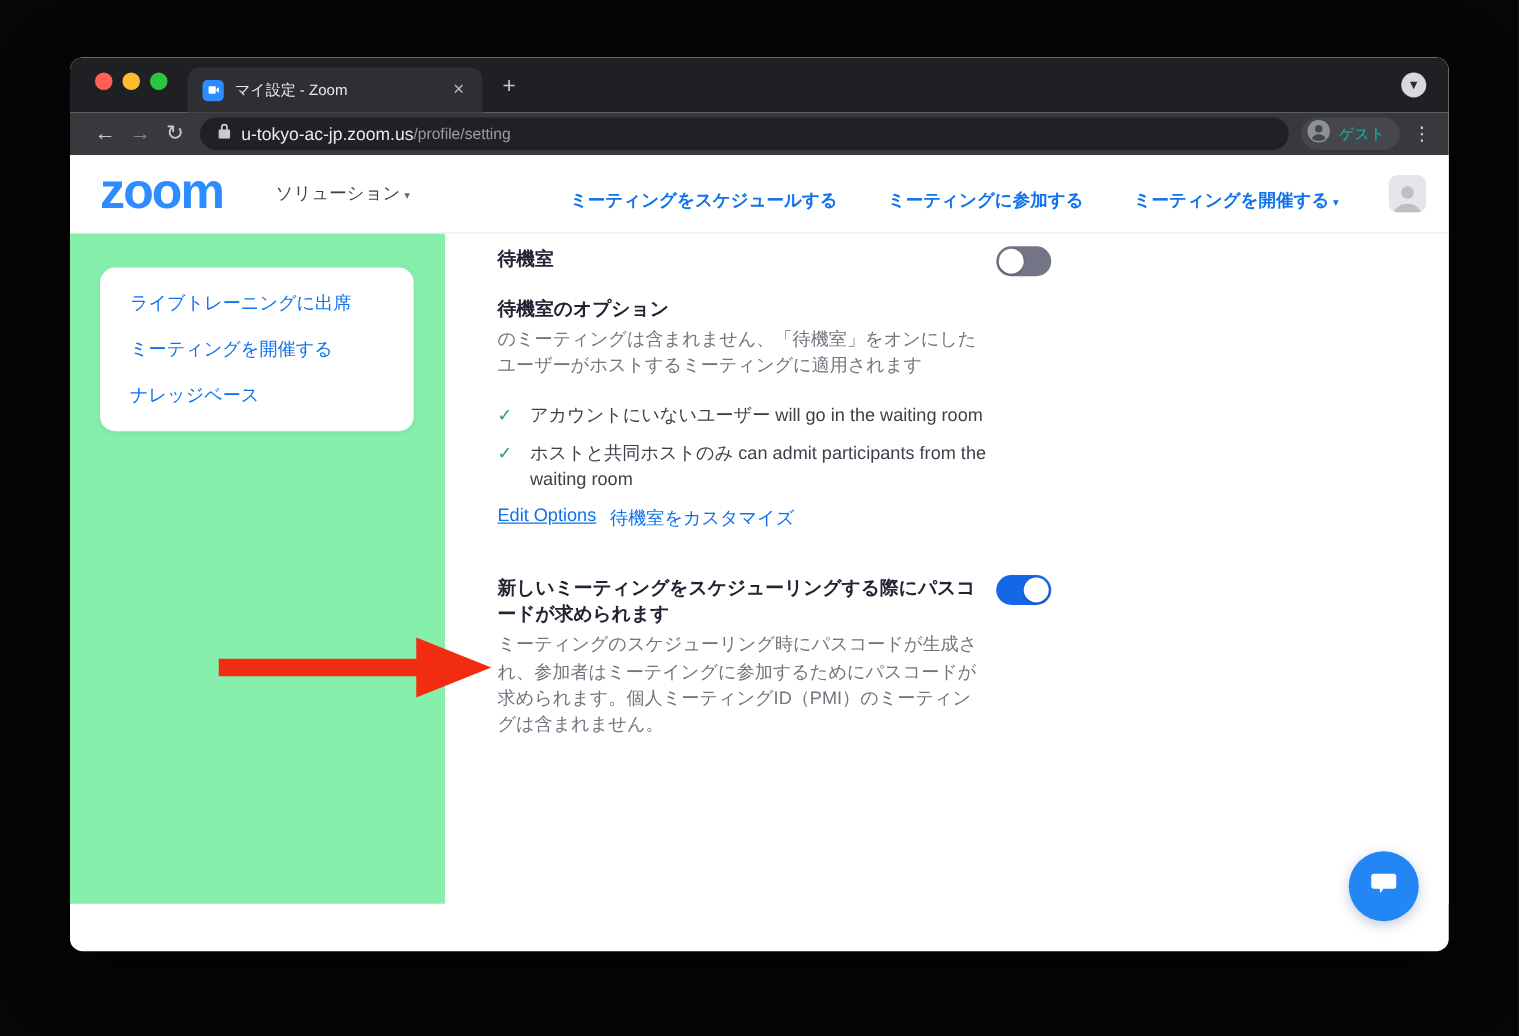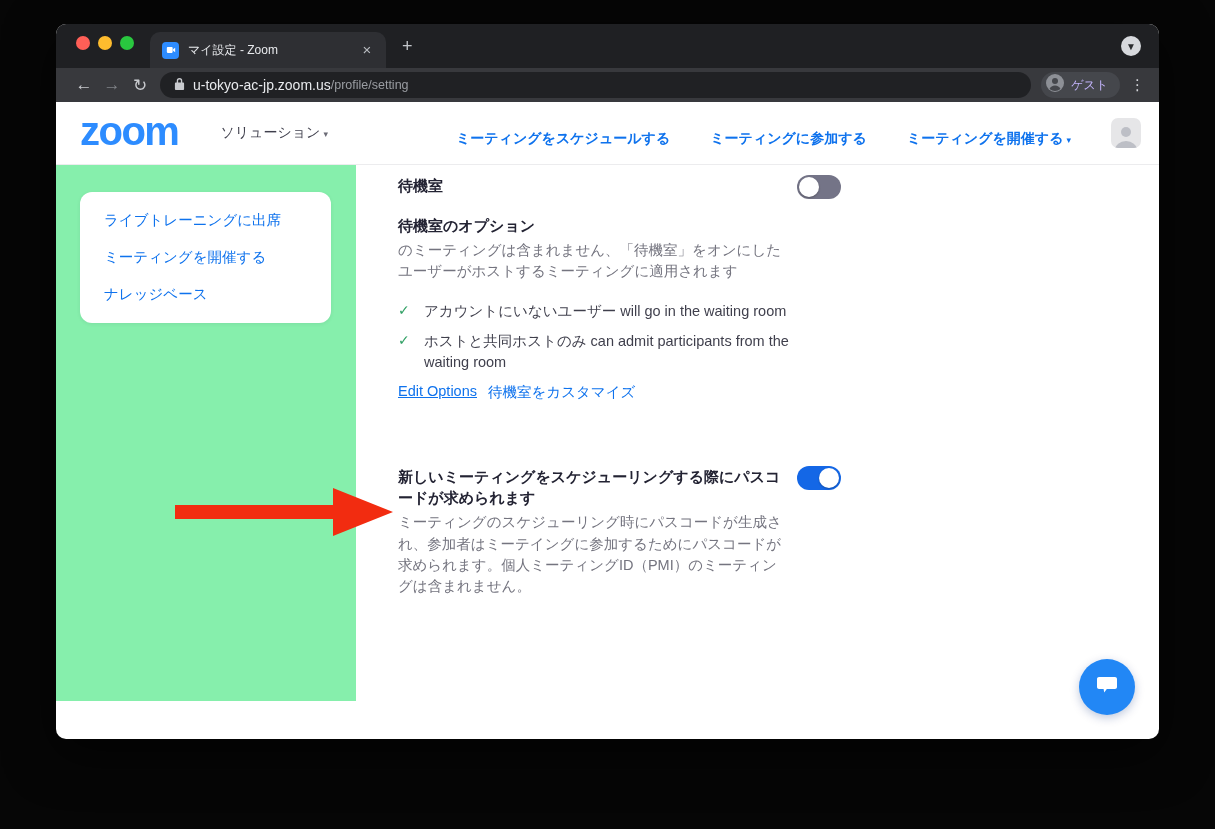--- a/index.html
+++ b/index.html
@@ -1,19 +1,19 @@
 <!DOCTYPE html>
 <html><head>
 <meta charset="utf-8">
 <style>
   * { margin:0; padding:0; box-sizing:border-box; }
   html,body { width:1215px; height:829px; background:#060606; font-family:"Liberation Sans","DejaVu Sans",sans-serif; overflow:hidden; }
   .stage { position:relative; width:1215px; height:829px; }
 
-  .window { position:absolute; left:56px; top:24px; width:1103px; height:715px;
+  .window { position:absolute; left:56px; top:46px; width:1103px; height:715px;
     border-radius:10px; overflow:hidden; background:#fff; box-shadow:0 14px 50px rgba(0,0,0,.65); }
 
   
   .tabstrip { position:relative; height:44px; background:#1f2023; }
   .traffic { position:absolute; top:12px; left:20px; display:flex; gap:8px; }
   .light { width:14px; height:14px; border-radius:50%; }
   .light.red{ background:#ff5f57; } .light.yellow{ background:#febc2e; } .light.green{ background:#29c73f; }
   .tab { position:absolute; left:94px; top:8px; width:236px; height:36px; background:#2e2f33;
     border-radius:10px 10px 0 0; display:flex; align-items:center; padding:0 10px 0 12px; }
   .tab-favicon { width:17px; height:17px; border-radius:4px; background:#2d8cff; display:flex; align-items:center; justify-content:center; flex-shrink:0; }
@@ -25,21 +25,21 @@
 
   
   .toolbar { height:34px; background:#38393d; display:flex; align-items:center; padding:0 14px; }
   .navbtn { color:#c8cace; font-size:17px; width:28px; text-align:center; }
   .navbtn.dim { color:#808388; }
   .urlbar { flex:1; height:26px; margin:0 10px 0 6px; background:#202124; border-radius:13px;
     display:flex; align-items:center; padding:0 14px; }
   .url-domain { color:#e8eaed; font-size:14px; margin-left:8px; }
   .url-path { color:#9a9da2; font-size:12.5px; }
   .guest { height:26px; background:#45474c; border-radius:13px; display:flex; align-items:center; padding:0 12px 0 4px; gap:6px; }
-  .guest-label { color:#c4b5fd; font-size:12px; }
+  .guest-label { color:#14b8a6; font-size:12px; }
   .kebab { color:#d3d5d9; font-size:15px; margin-left:10px; letter-spacing:0; }
 
   
   .sitenav { height:38px; background:#313146; display:flex; align-items:center; justify-content:flex-end; padding-right:24px; gap:30px; }
   .sitenav a { color:#f6f6f9; font-size:12px; font-weight:600; text-decoration:none; letter-spacing:.2px; }
   .sitenav .caret { font-size:9px; margin-left:4px; color:#f6f6f9; }
 
   
   .siteheader { height:63px; background:#fff; border-bottom:1px solid #ececee; display:flex; align-items:center; padding:0 18px 0 24px; }
   .logo { color:#2d8cff; font-size:40px; font-weight:700; letter-spacing:-1.5px; line-height:1; margin-top:-4px; }
@@ -68,21 +68,21 @@
 
   .optlist { margin-top:19px; width:400px; display:flex; flex-direction:column; gap:9px; }
   .optrow { display:flex; }
   .tick { width:26px; color:#31a065; font-size:14px; font-weight:700; flex-shrink:0; padding-top:1px; }
   .opttext { font-size:14.5px; color:#3f3f4c; line-height:1.45; }
   .linkrow { margin-top:10px; display:flex; gap:11px; }
   .linkrow a { font-size:14.5px; color:#0e72ed; text-decoration:none; }
   .linkrow a.underl { text-decoration:underline; }
 
   .gap-sect { margin-top:19px; }
-  .gap-big { margin-top:64px; }
+  .gap-big { margin-top:36px; }
 
   
   .arrow-shaft { position:absolute; left:119px; top:481px; width:160px; height:14px; background:#f22c10; }
   .arrow-head { position:absolute; left:277px; top:464px; width:0; height:0;
     border-top:24px solid transparent; border-bottom:24px solid transparent; border-left:60px solid #f22c10; }
 
   
   .chatbtn { position:absolute; left:1023px; top:635px; width:56px; height:56px; border-radius:50%;
     background:#2287f5; display:flex; align-items:center; justify-content:center; box-shadow:0 3px 10px rgba(0,40,120,.25); }
 </style>

